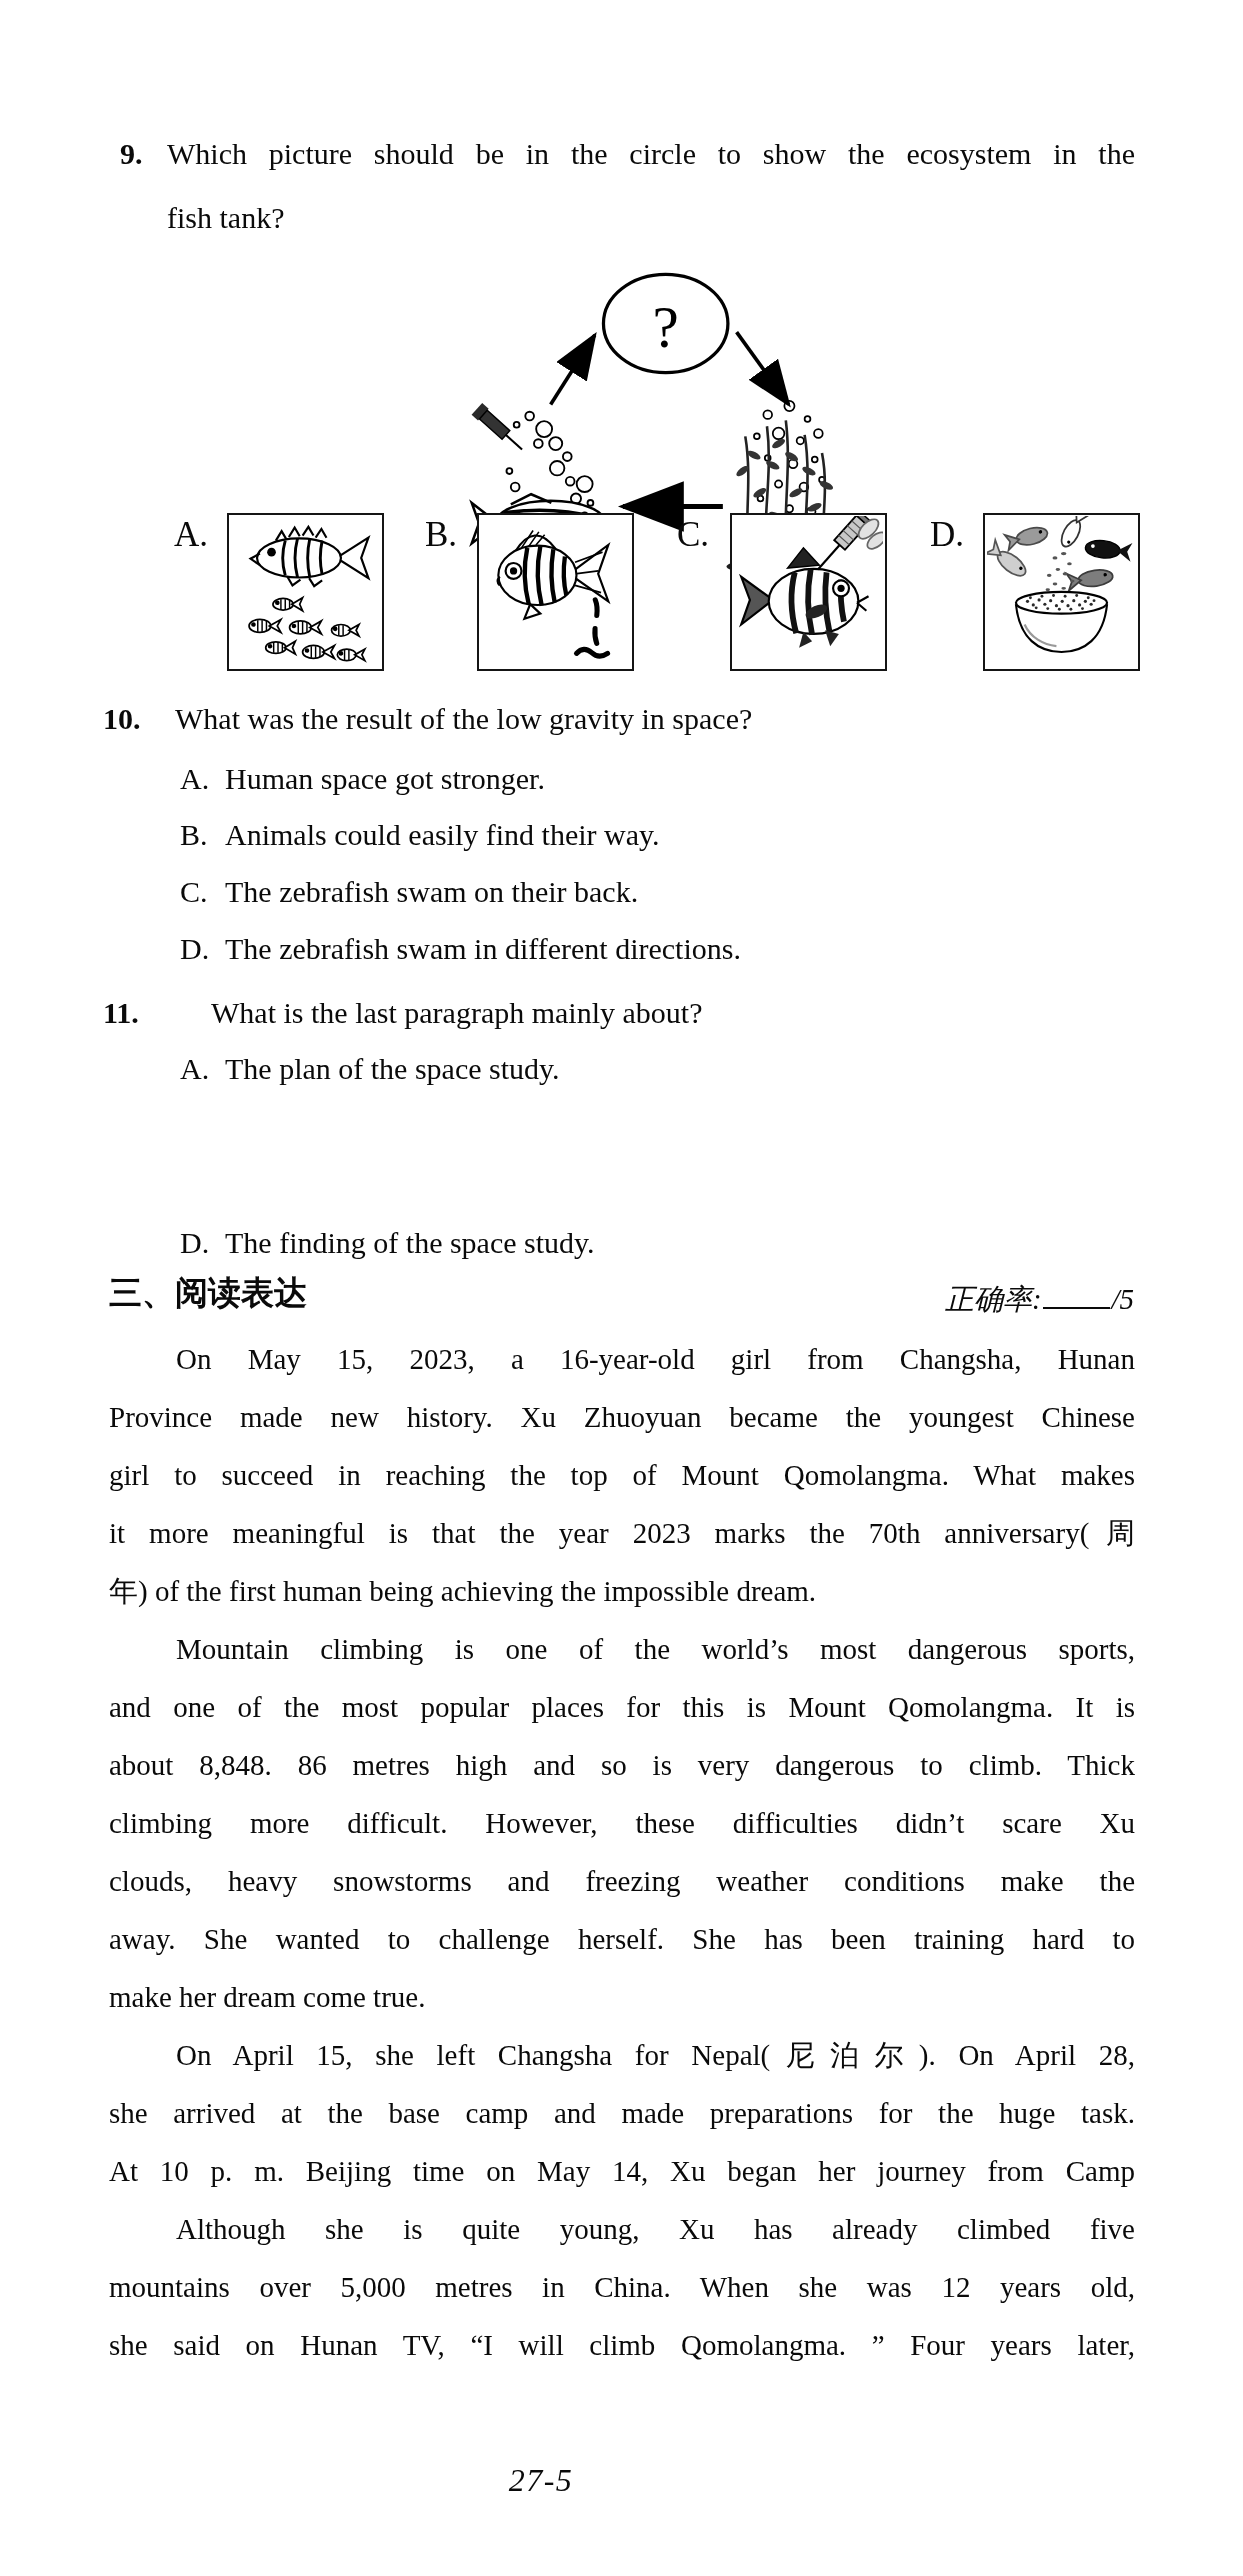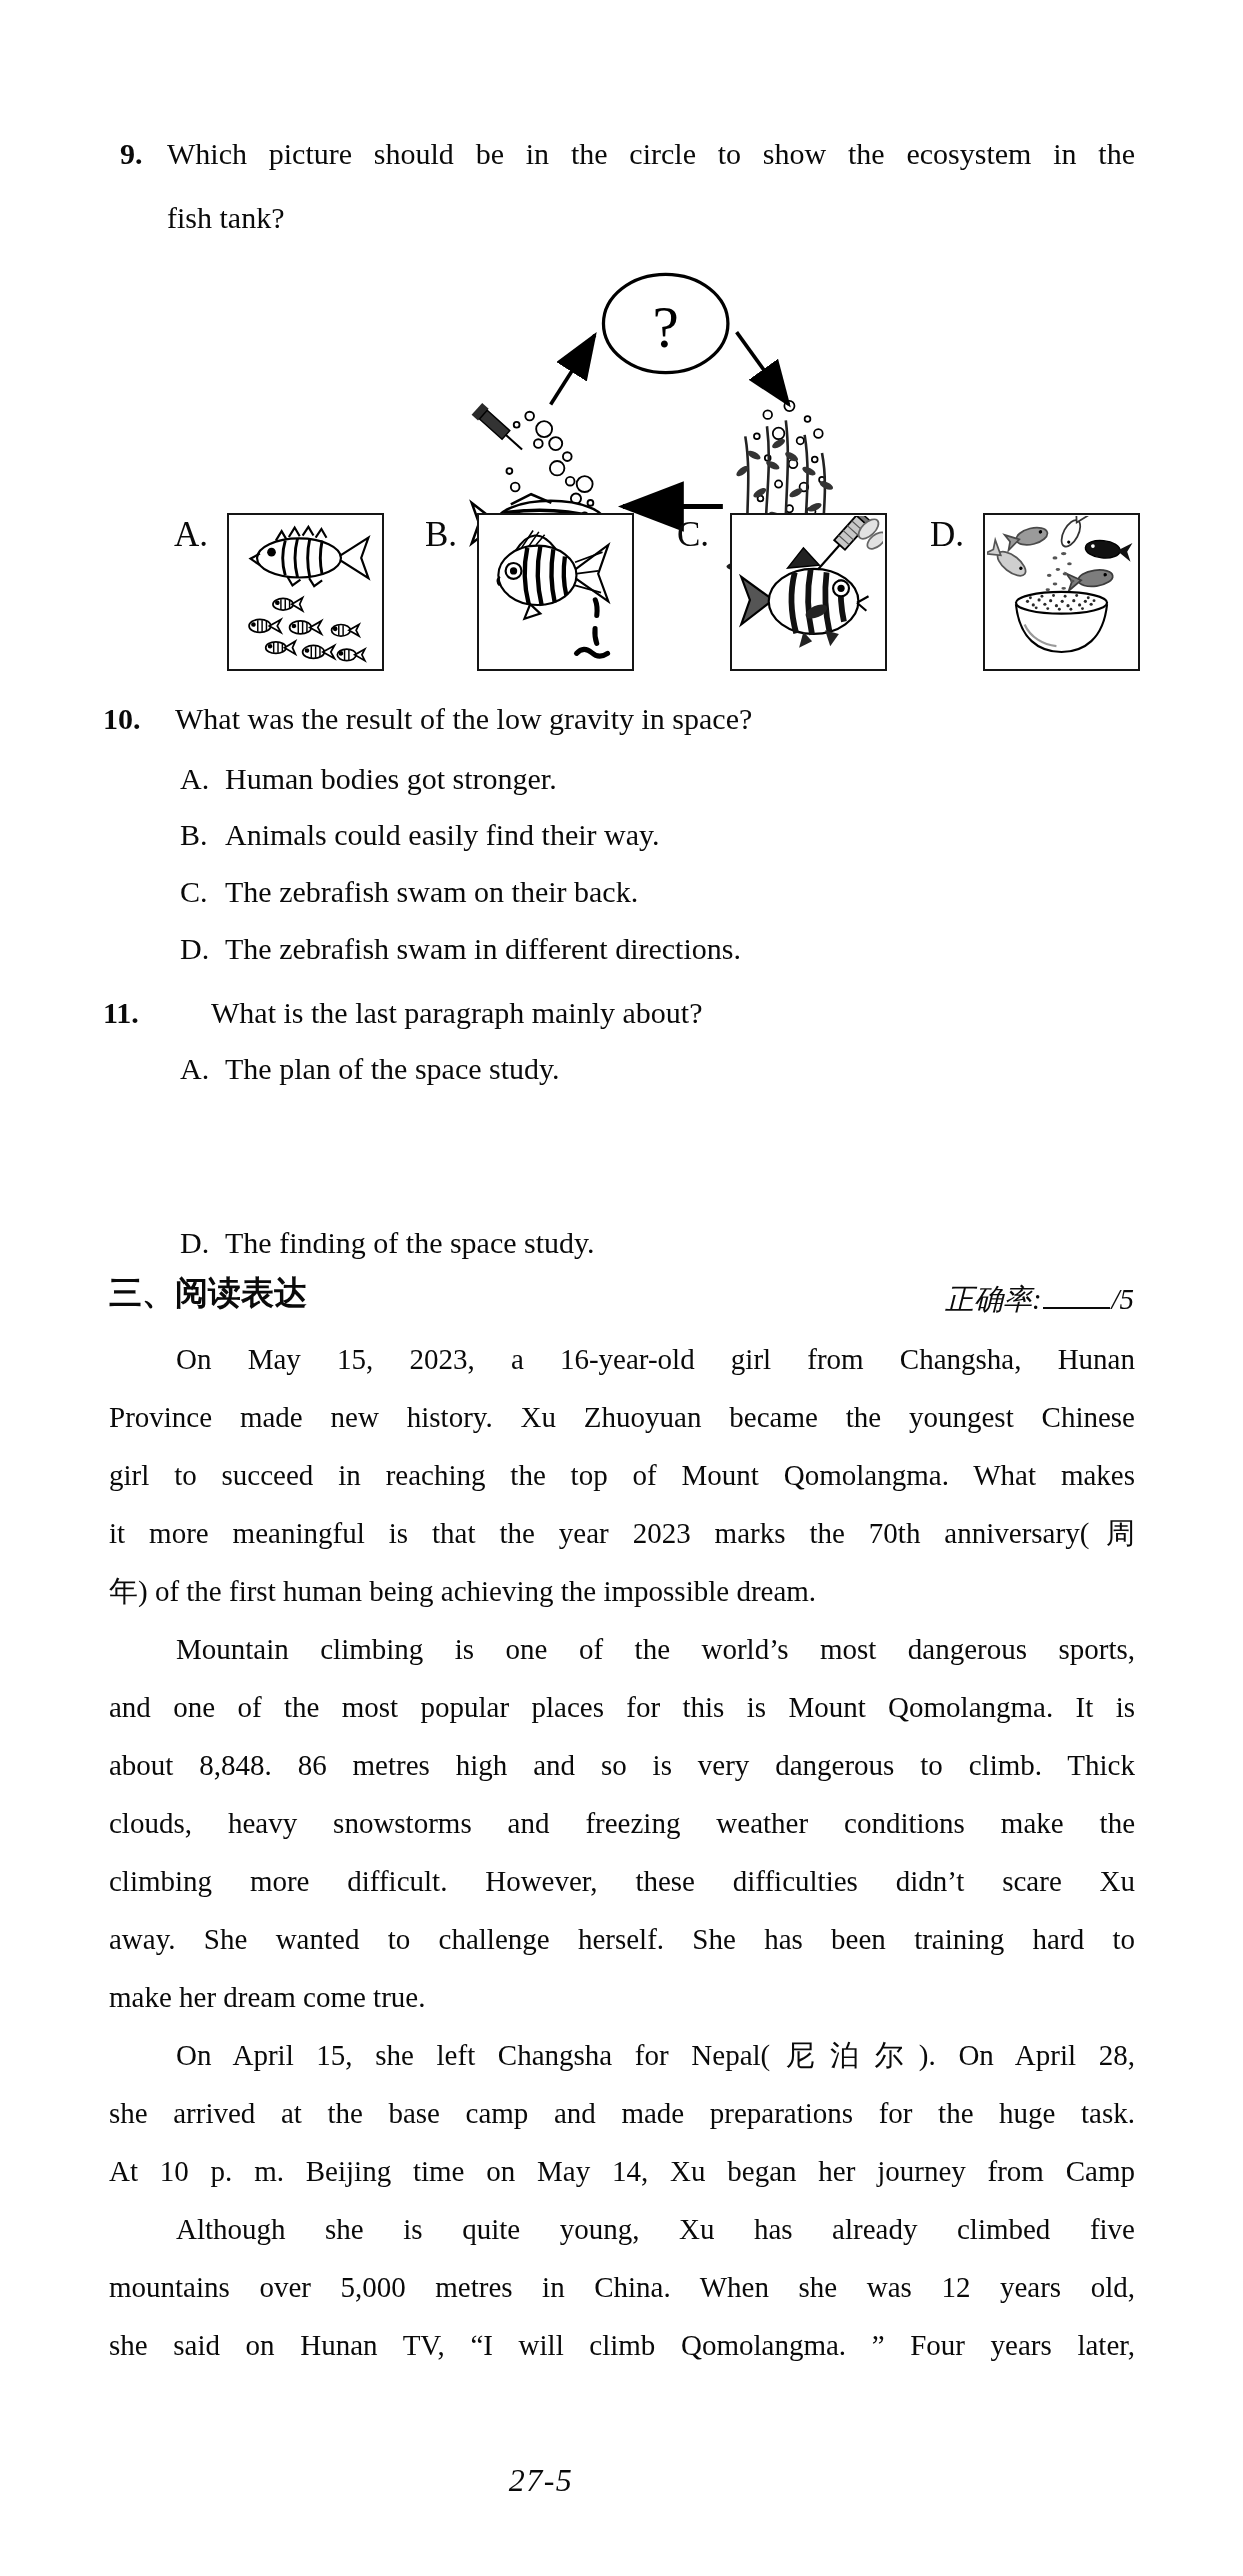--- a/index.html
+++ b/index.html
@@ -351,21 +351,21 @@
             <circle cx="132" cy="128" r="2"></circle>
             <circle cx="148" cy="117" r="2"></circle>
         </g>
         <path d="M52,150 C60,168 78,178 96,180" fill="none" stroke="#9a9a9a" stroke-width="3"></path>
       </g>
     </svg>
   </div>
 
   <span class="qnum" id="q10-num">10.</span>
   <div class="stem" id="q10-stem">What was the result of the low gravity in space?</div>
-  <div class="opt" id="q10-a"><span class="olabel">A.</span><span>Human bodies got stronger.</span></div>
+  <div class="opt" id="q10-a"><span class="olabel">A.</span><span>Human space got stronger.</span></div>
   <div class="opt" id="q10-b"><span class="olabel">B.</span><span>Animals could easily find their way.</span></div>
   <div class="opt" id="q10-c"><span class="olabel">C.</span><span>The zebrafish swam on their back.</span></div>
   <div class="opt" id="q10-d"><span class="olabel">D.</span><span>The zebrafish swam in different directions.</span></div>
 
   <span class="qnum" id="q11-num">11.</span>
   <div class="stem" id="q11-stem">What is the last paragraph mainly about?</div>
   <div class="opt" id="q11-a"><span class="olabel">A.</span><span>The plan of the space study.</span></div>
   <div class="opt" id="q11-d"><span class="olabel">D.</span><span>The finding of the space study.</span></div>
 
   <div id="sec3-title">三、阅读表达</div>
@@ -375,22 +375,22 @@
 
   <div id="passage">
     <div class="pl ind">On May 15, 2023, a 16-year-old girl from Changsha, Hunan</div>
     <div class="pl">Province made new history. Xu Zhuoyuan became the youngest Chinese</div>
     <div class="pl">girl to succeed in reaching the top of Mount Qomolangma. What makes</div>
     <div class="pl">it more meaningful is that the year 2023 marks the 70th anniversary(周</div>
     <div class="pl left">年) of the first human being achieving the impossible dream.</div>
     <div class="pl ind">Mountain climbing is one of the world’s most dangerous sports,</div>
     <div class="pl">and one of the most popular places for this is Mount Qomolangma. It is</div>
     <div class="pl">about 8,848. 86 metres high and so is very dangerous to climb. Thick</div>
+    <div class="pl">climbing more difficult. However, these difficulties didn’t scare Xu</div>
     <div class="pl">clouds, heavy snowstorms and freezing weather conditions make the</div>
-    <div class="pl">climbing more difficult. However, these difficulties didn’t scare Xu</div>
     <div class="pl">away. She wanted to challenge herself. She has been training hard to</div>
     <div class="pl left">make her dream come true.</div>
     <div class="pl ind">On April 15, she left Changsha for Nepal(尼泊尔). On April 28,</div>
     <div class="pl">she arrived at the base camp and made preparations for the huge task.</div>
     <div class="pl">At 10 p. m. Beijing time on May 14, Xu began her journey from Camp</div>
     <div class="pl ind">Although she is quite young, Xu has already climbed five</div>
     <div class="pl">mountains over 5,000 metres in China. When she was 12 years old,</div>
     <div class="pl">she said on Hunan TV, “I will climb Qomolangma. ” Four years later,</div>
   </div>
 

